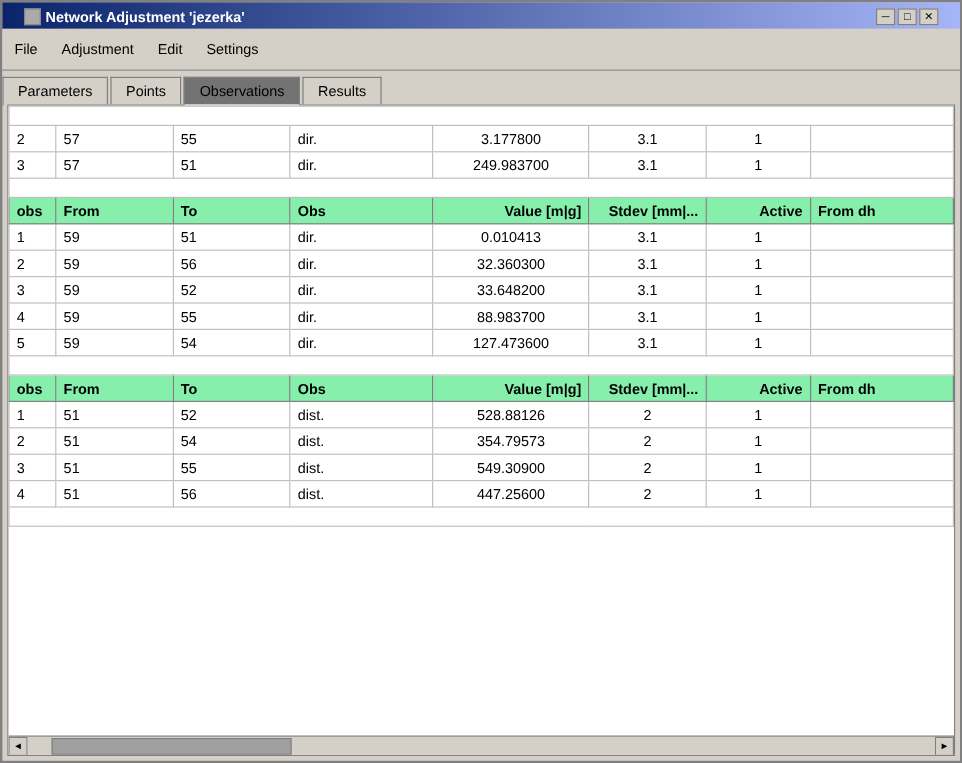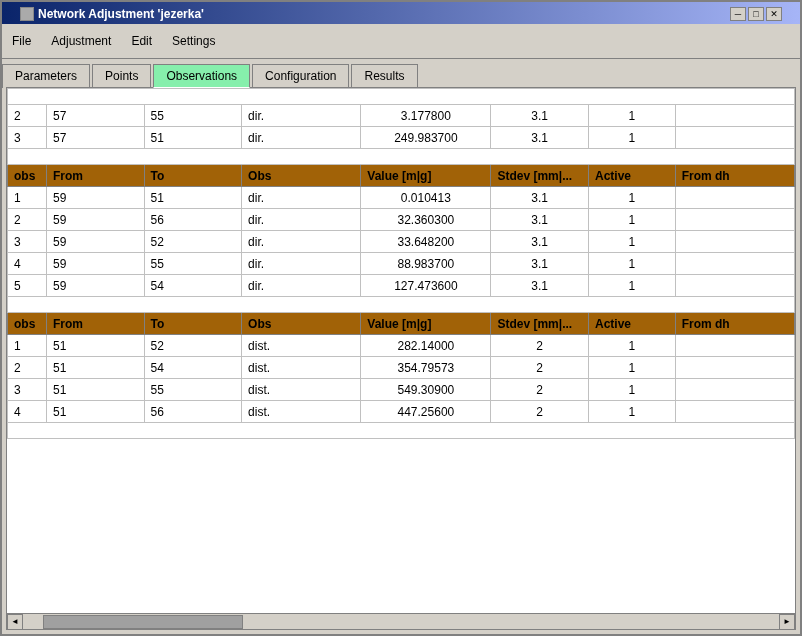--- a/index.html
+++ b/index.html
@@ -85,21 +85,21 @@
       padding: 4px 12px;
       border: 1px solid #808080;
       border-bottom: none;
       background: #d4d0c8;
       cursor: pointer;
       font-size: 12px;
       position: relative;
       top: 1px;
     }
     .tab.active {
-      background: #86efac;
+      background: #737373;
       border-bottom: 1px solid white;
       z-index: 1;
       font-weight: normal;
     }
     .content-area {
       flex: 1;
       background: white;
       border: 1px solid #808080;
       margin: 0 4px 4px 4px;
       overflow: hidden;
@@ -128,27 +128,27 @@
       border-collapse: collapse;
       min-width: 750px;
     }
     .grid-table td, .grid-table th {
       border: 1px solid #c0c0c0;
       padding: 2px 6px;
       font-size: 12px;
       height: 22px;
     }
     .header-row th {
-      background: #a16207;
+      background: #86efac;
       font-weight: bold;
       text-align: left;
       border: 1px solid #808080;
     }
     .header-row th.right {
-      text-align: left;
+      text-align: right;
     }
     .data-row td {
       background: white;
     }
     .data-row td.num {
       text-align: center;
     }
     .empty-row td {
       background: white;
       height: 16px;
@@ -224,23 +224,20 @@
 
   <div class="tabs-bar">
     <div class="tab">
       <span>Parameters</span>
     </div>
     <div class="tab">
       <span>Points</span>
     </div>
     <div class="tab active">
       <span>Observations</span>
-    </div>
-    <div class="tab">
-      <span>Configuration</span>
     </div>
     <div class="tab">
       <span>Results</span>
     </div>
   </div>
 
   <div class="content-area">
     <div class="scroll-container">
       <table class="grid-table">
         <colgroup>
@@ -359,21 +356,21 @@
             <th class="right">Stdev [mm|...</th>
             <th class="right">Active</th>
             <th>From dh</th>
           </tr>
 
           <tr class="data-row">
             <td>1</td>
             <td>51</td>
             <td>52</td>
             <td>dist.</td>
-            <td class="num">282.14000</td>
+            <td class="num">528.88126</td>
             <td class="num">2</td>
             <td class="num">1</td>
             <td></td>
           </tr>
           <tr class="data-row">
             <td>2</td>
             <td>51</td>
             <td>54</td>
             <td>dist.</td>
             <td class="num">354.79573</td>

